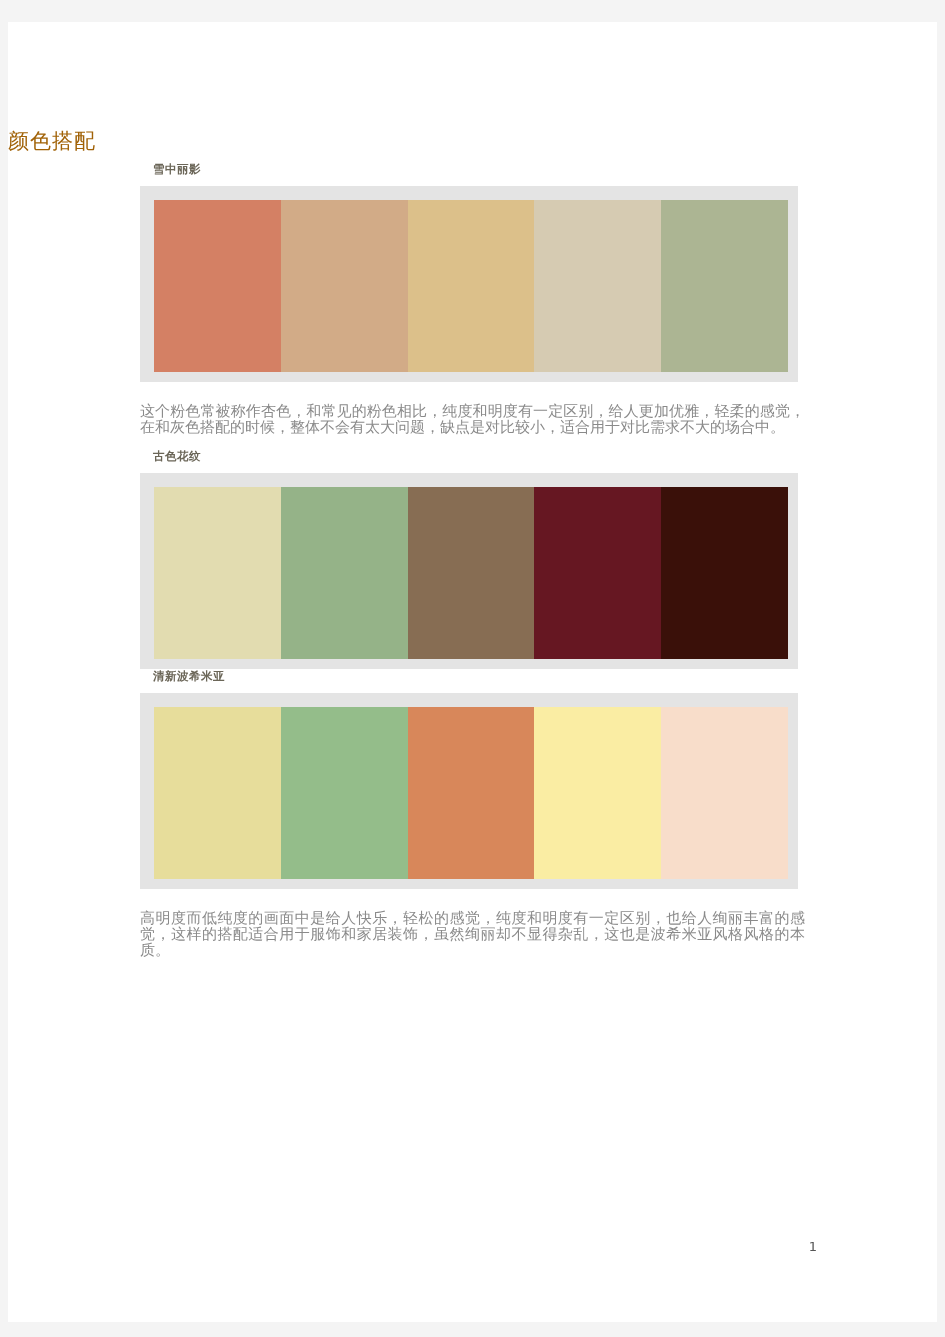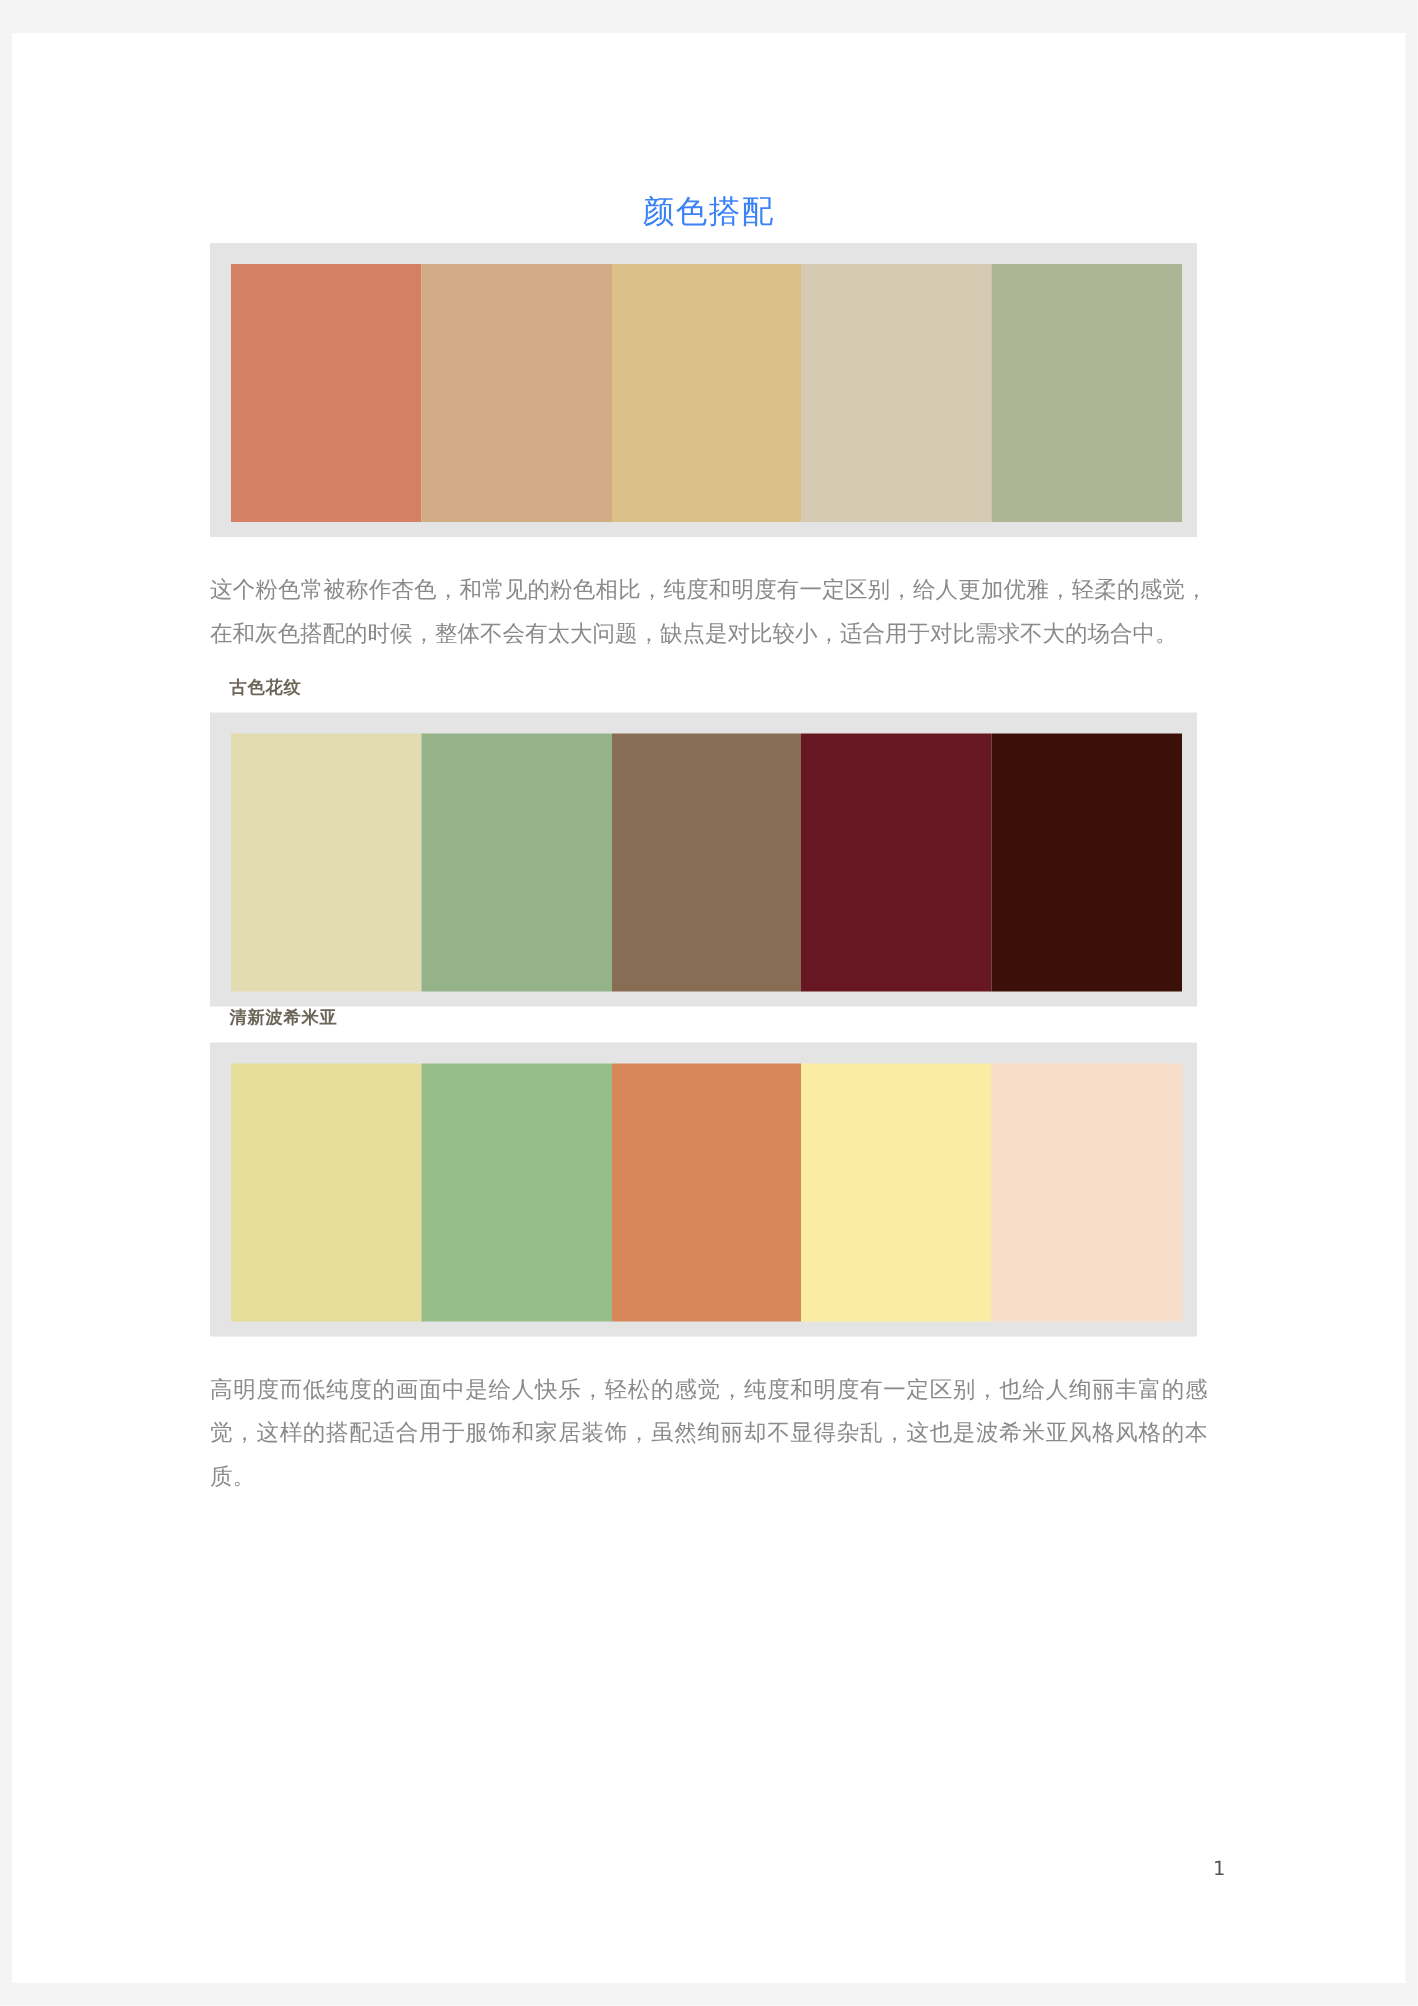--- a/index.html
+++ b/index.html
@@ -22,23 +22,22 @@
     height: 1300px;
     background: #ffffff;
     box-sizing: border-box;
   }
 
   .doc-title {
     position: absolute;
     left: 0;
     top: 105px;
     width: 929px;
-    text-align: center;
     font-size: 21px;
-    color: #3b82f6;
+    color: #a16207;
     letter-spacing: 1px;
     font-family: "DejaVu Sans", "Liberation Sans", sans-serif;
   }
 
   .content {
     position: absolute;
     left: 132px;
     top: 140px;
     width: 665px;
   }
@@ -70,21 +69,21 @@
     height: 100%;
   }
 
   .swatch {
     flex: 1 1 0;
     height: 100%;
   }
 
   .body-text {
     font-size: 15px;
-    line-height: 29px;
+    line-height: 16px;
     color: #8a8a8a;
     margin: 21px 0 14px 0;
     text-align: justify;
     font-family: "DejaVu Sans", "Liberation Sans", sans-serif;
   }
 
   .page-number {
     position: absolute;
     right: 120px;
     bottom: 68px;
@@ -96,20 +95,21 @@
 </head>
 <body>
 
 <div class="page">
 
   <div class="doc-title">颜色搭配</div>
 
   <div class="content">
 
     <div class="section">
+      <div class="section-label">雪中丽影</div>
       <div class="palette-frame">
         <div class="palette-strip">
           <div class="swatch" style="background: rgb(212, 128, 100);"></div>
           <div class="swatch" style="background: rgb(210, 171, 135);"></div>
           <div class="swatch" style="background: rgb(220, 192, 138);"></div>
           <div class="swatch" style="background: rgb(214, 203, 178);"></div>
           <div class="swatch" style="background: rgb(172, 181, 147);"></div>
         </div>
       </div>
       <p class="body-text">这个粉色常被称作杏色，和常见的粉色相比，纯度和明度有一定区别，给人更加优雅，轻柔的感觉，在和灰色搭配的时候，整体不会有太大问题，缺点是对比较小，适合用于对比需求不大的场合中。</p>

